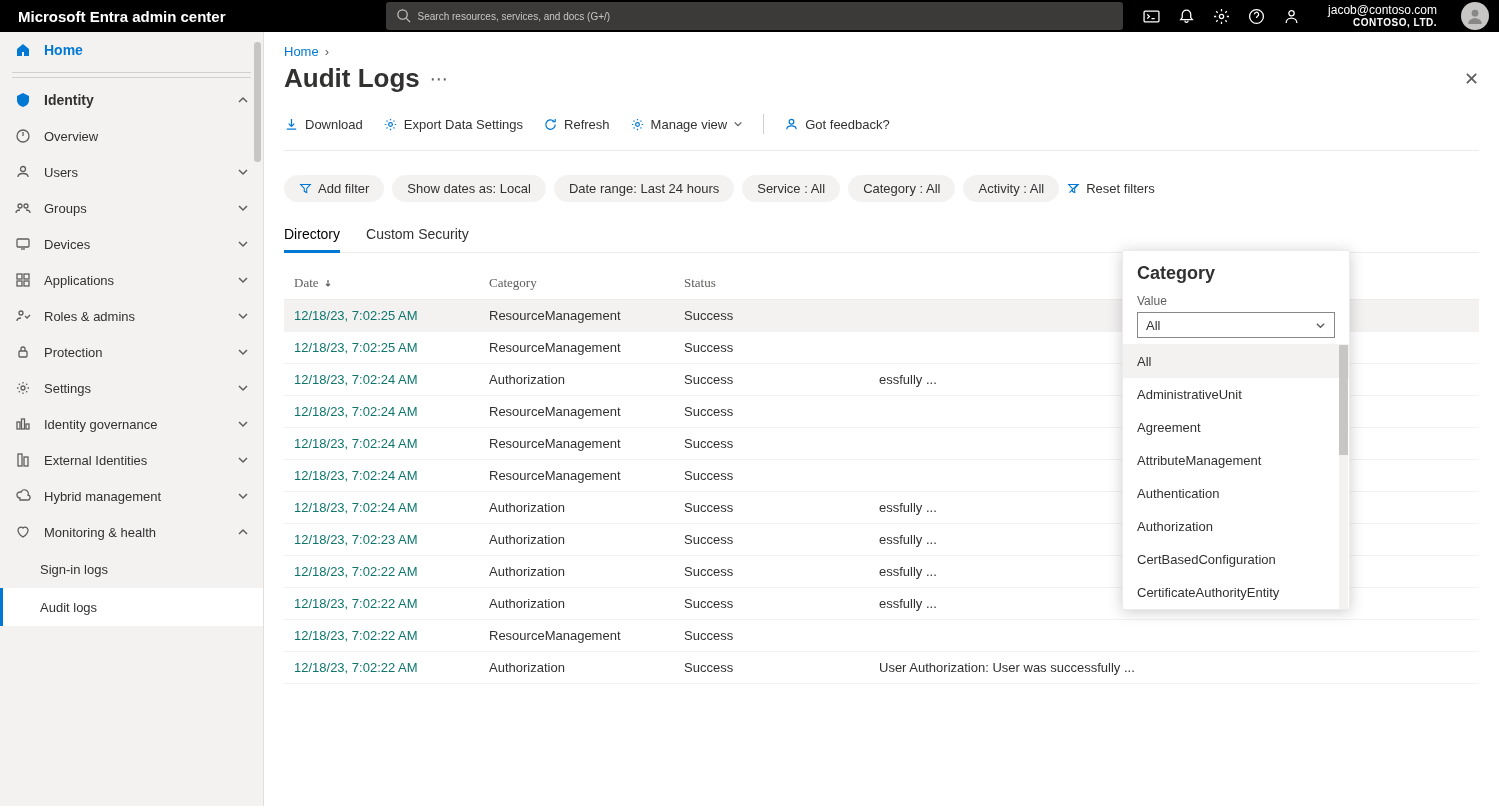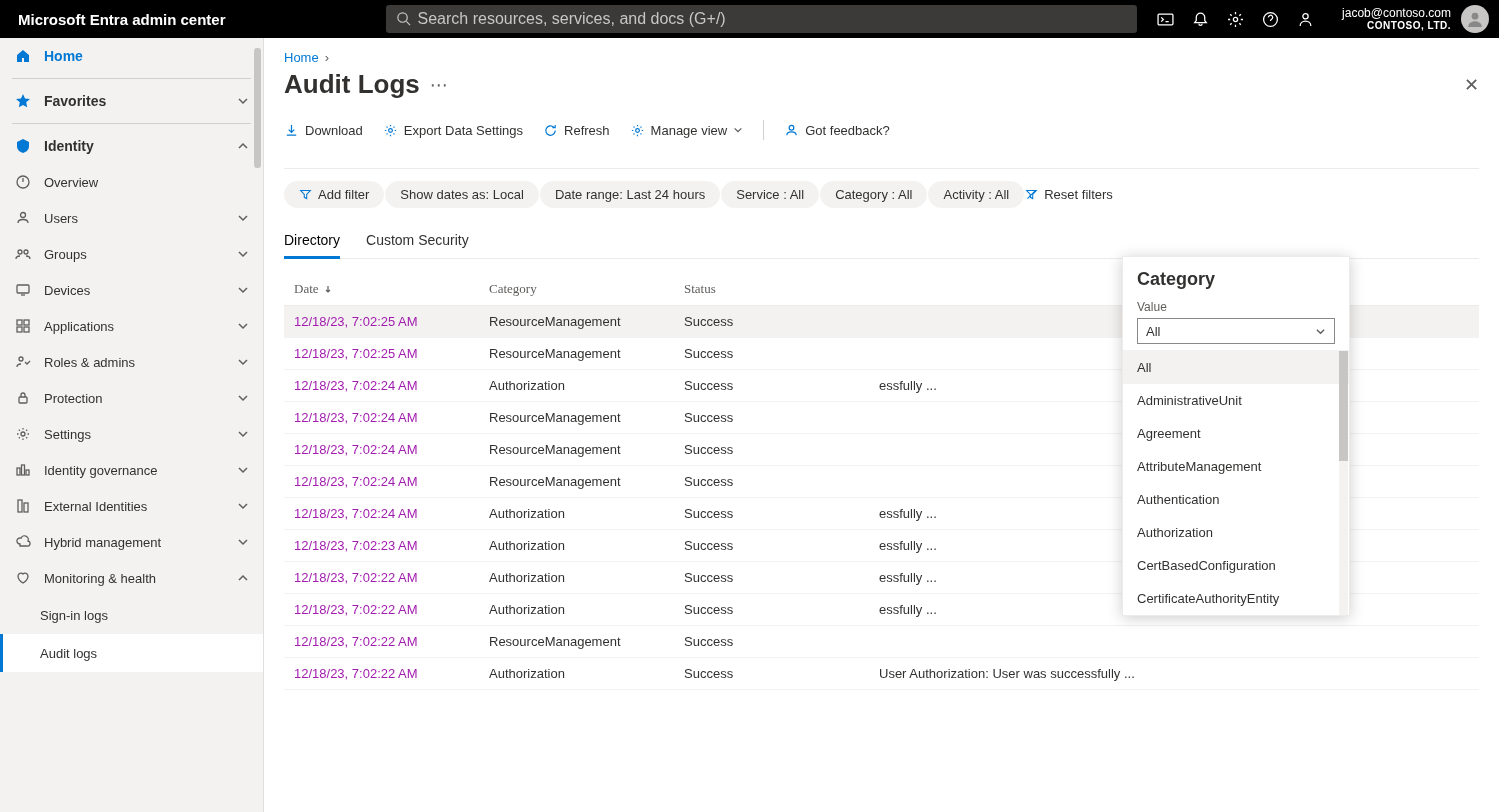--- a/index.html
+++ b/index.html
@@ -1,26 +1,26 @@
 <!DOCTYPE html>
 <html><head>
 <meta charset="utf-8">
 <style>
   * { box-sizing: border-box; margin: 0; padding: 0; }
   body { font-family: "Segoe UI", Arial, sans-serif; font-size: 13px; color: #323130; background: #fff; width:1499px; height:812px; overflow:hidden;}
   
-  .topbar { background:#000; height:38px; display:flex; align-items:center; color:#fff; padding:0 10px 0 18px;}
+  .topbar { background:#000; height:32px; display:flex; align-items:center; color:#fff; padding:0 10px 0 18px;}
   .brand { font-size:15px; font-weight:600; margin-right:30px; white-space:nowrap;}
   .search-wrap { flex:1; max-width:810px; position:relative; margin-left:130px;}
-  .search-input { width:100%; height:28px; background:#3b3a39; border:none; border-radius:3px; color:#fff; font-size:16px; padding:0 10px 0 32px;}
+  .search-input { width:100%; height:28px; background:#3b3a39; border:none; border-radius:3px; color:#fff; font-size:10px; padding:0 10px 0 32px;}
   .search-input::placeholder{color:#c8c6c4;}
   .search-icon-svg { position:absolute; left:10px; top:6px; color:#c8c6c4;}
   .top-icons { display:flex; gap:18px; margin-left:auto; align-items:center; padding-left:20px;}
   .top-icon { color:#fff; cursor:pointer;}
-  .user-block { display:flex; align-items:center; gap:10px; margin-left:10px;}
+  .user-block { display:flex; align-items:center; gap:24px; margin-left:10px;}
   .user-text { text-align:right; line-height:1.2;}
   .user-email { font-size:12px;}
   .user-org { font-size:10px; font-weight:600; letter-spacing:0.5px;}
   .avatar { width:28px; height:28px; background:#c8c6c4; border-radius:50%; display:flex; align-items:center; justify-content:center;}
   
   .layout { display:flex; height:calc(100% - 38px);}
   .sidebar { width:264px; background:#f3f2f1; border-right:1px solid #e1dfdd; overflow-y:auto; position:relative;}
   .scroll-thumb { position:absolute; right:2px; top:10px; width:7px; height:120px; background:#c8c6c4; border-radius:3px;}
   .side-item { display:flex; align-items:center; padding:10px 14px; cursor:pointer; color:#323130; gap:12px;}
   .side-item.bold { font-weight:600; font-size:14px;}
@@ -32,41 +32,41 @@
   .side-item.accent .side-icon, .side-item.accent { color:#0078d4;}
   
   .main { flex:1; overflow:auto; padding:12px 20px 0 20px; position:relative;}
   .breadcrumb { font-size:13px; color:#0078d4; display:flex; align-items:center; gap:6px;}
   .bc-chevron { color:#605e5c;}
   .page-head { display:flex; align-items:center; justify-content:space-between; margin-top:4px;}
   .page-title { font-size:26px; font-weight:600;}
   .ellipsis-btn { color:#605e5c; font-size:18px; margin-left:10px; cursor:pointer;}
   .close-btn { font-size:18px; color:#605e5c; cursor:pointer;}
   
-  .toolbar { display:flex; align-items:center; gap:20px; margin-top:20px; padding-bottom:28px; border-bottom:1px solid #edebe9;}
+  .toolbar { display:flex; align-items:center; gap:20px; margin-top:20px; padding-bottom:16px; border-bottom:1px solid #edebe9;}
   .tool-btn { display:flex; align-items:center; gap:6px; color:#323130; cursor:pointer; font-size:13px;}
   .tool-btn svg { color:#0078d4;}
   .tool-sep { width:1px; height:20px; background:#d2d0ce;}
   
-  .filters { display:flex; align-items:center; gap:1px; margin-top:12px; flex-wrap:wrap;}
+  .filters { display:flex; align-items:center; gap:8px; margin-top:24px; flex-wrap:wrap;}
   .pill { background:#f3f2f1; border:1px solid #f3f2f1; border-radius:14px; padding:5px 14px; font-size:13px; cursor:pointer; color:#323130; display:flex; align-items:center; gap:6px;}
   .pill.addfilter svg { color:#0078d4;}
   .reset { display:flex; align-items:center; gap:6px; color:#323130; cursor:pointer; font-size:13px;}
   .reset svg{color:#0078d4;}
   
   .tabs { display:flex; gap:26px; margin-top:16px; border-bottom:1px solid #edebe9;}
   .tab { padding:8px 0; font-size:14px; cursor:pointer; color:#323130;}
   .tab.active { color:#000; border-bottom:3px solid #0078d4; font-weight:400; margin-bottom:-1px;}
   
   .table-head, .table-row { display:grid; grid-template-columns: 195px 195px 195px 1fr; padding:8px 10px; align-items:center; font-size:13px;}
   .table-head { color:#605e5c; border-bottom:1px solid #edebe9; margin-top:14px;font-family:Liberation Serif, serif;}
   .th { display:flex; align-items:center; gap:4px;}
   .table-row { border-bottom:1px solid #f3f2f1;}
   .table-row.hovered { background:#f3f2f1;}
-  .date-link { color:#a21caf; cursor:pointer;}
+  .date-link { color:#0f766e; cursor:pointer;}
   
   .popup { position:absolute; top:218px; left:858px; width:228px; background:#fff; box-shadow:0 2px 14px rgba(0,0,0,0.2); border:1px solid #edebe9; padding:12px 0 0 0; z-index:50;}
   .popup-title { font-size:18px; font-weight:600; padding:0 14px 10px 14px;}
   .popup-label { font-size:12px; color:#605e5c; padding:0 14px;}
   .popup-select { margin:4px 14px 6px 14px; border:1px solid #8a8886; height:26px; display:flex; align-items:center; justify-content:space-between; padding:0 8px; font-size:13px; cursor:pointer; background:#fff;}
   .popup-list { max-height:340px; overflow-y:auto; border-top:1px solid #f3f2f1; position:relative;}
   .popup-item { padding:9px 14px; font-size:13px; cursor:pointer;}
   .popup-item.sel { background:#f3f2f1;}
   .popup-scroll-track { position:absolute; right:1px; top:0; width:9px; height:100%; background:#f3f2f1;}
   .popup-scroll-thumb { position:absolute; right:1px; top:0; width:9px; height:110px; background:#c8c6c4;}
@@ -134,33 +134,20 @@
     <div class="scroll-thumb"></div>
     <div class="side-item bold accent">
       <span class="side-icon">
           <svg width="16" height="16" viewBox="0 0 16 16" fill="#0078d4">
             <path d="M8 2l6 5v7H9v-4H7v4H2V7z"></path>
           </svg>
         </span>
       <span>Home</span>
     </div>
     <div class="side-divider"></div>
-    <div class="side-item bold">
-      <span class="side-icon" style="color:#0078d4">
-          <svg width="16" height="16" viewBox="0 0 16 16" fill="currentColor">
-            <path d="M8 1l2 4.5 5 .5-3.8 3.3 1 5L8 12l-4.2 2.3 1-5L1 6l5-.5z"></path>
-          </svg>
-        </span>
-      <span>Favorites</span>
-      <span class="chev">
-          <svg width="12" height="12" viewBox="0 0 12 12" fill="none" stroke="currentColor" stroke-width="1.5">
-            <path d="M2 4l4 4 4-4"></path>
-          </svg>
-        </span>
-    </div>
     <div class="side-divider"></div>
     <div class="side-item bold">
       <span class="side-icon" style="color:#0078d4">
           <svg width="16" height="16" viewBox="0 0 16 16" fill="currentColor">
             <path d="M8 1l6 3v4c0 4-3 6-6 7-3-1-6-3-6-7V4z"></path>
           </svg>
         </span>
       <span>Identity</span>
       <span class="chev">
           <svg width="12" height="12" viewBox="0 0 12 12" fill="none" stroke="currentColor" stroke-width="1.5">

